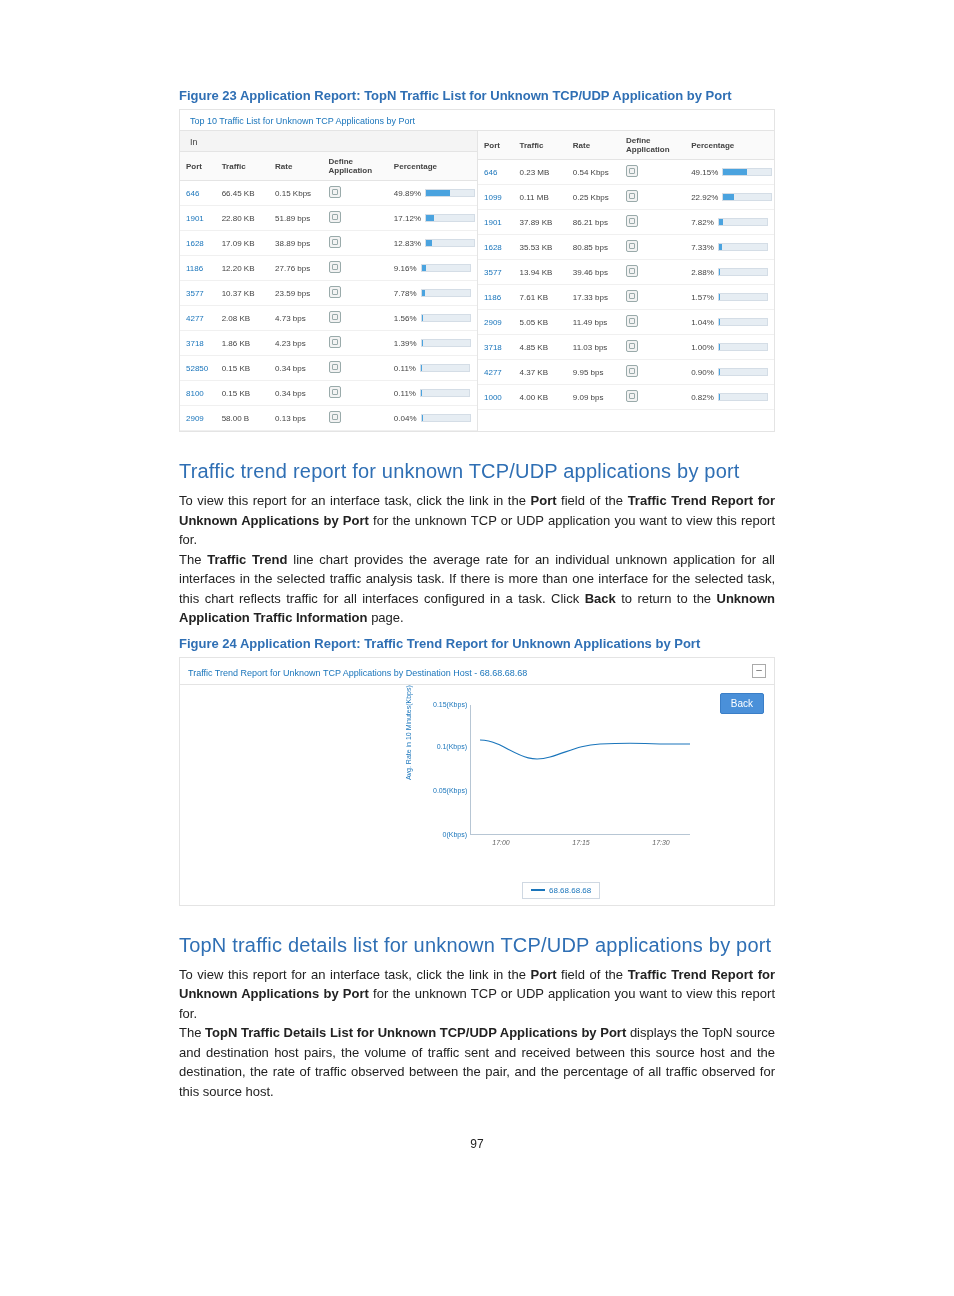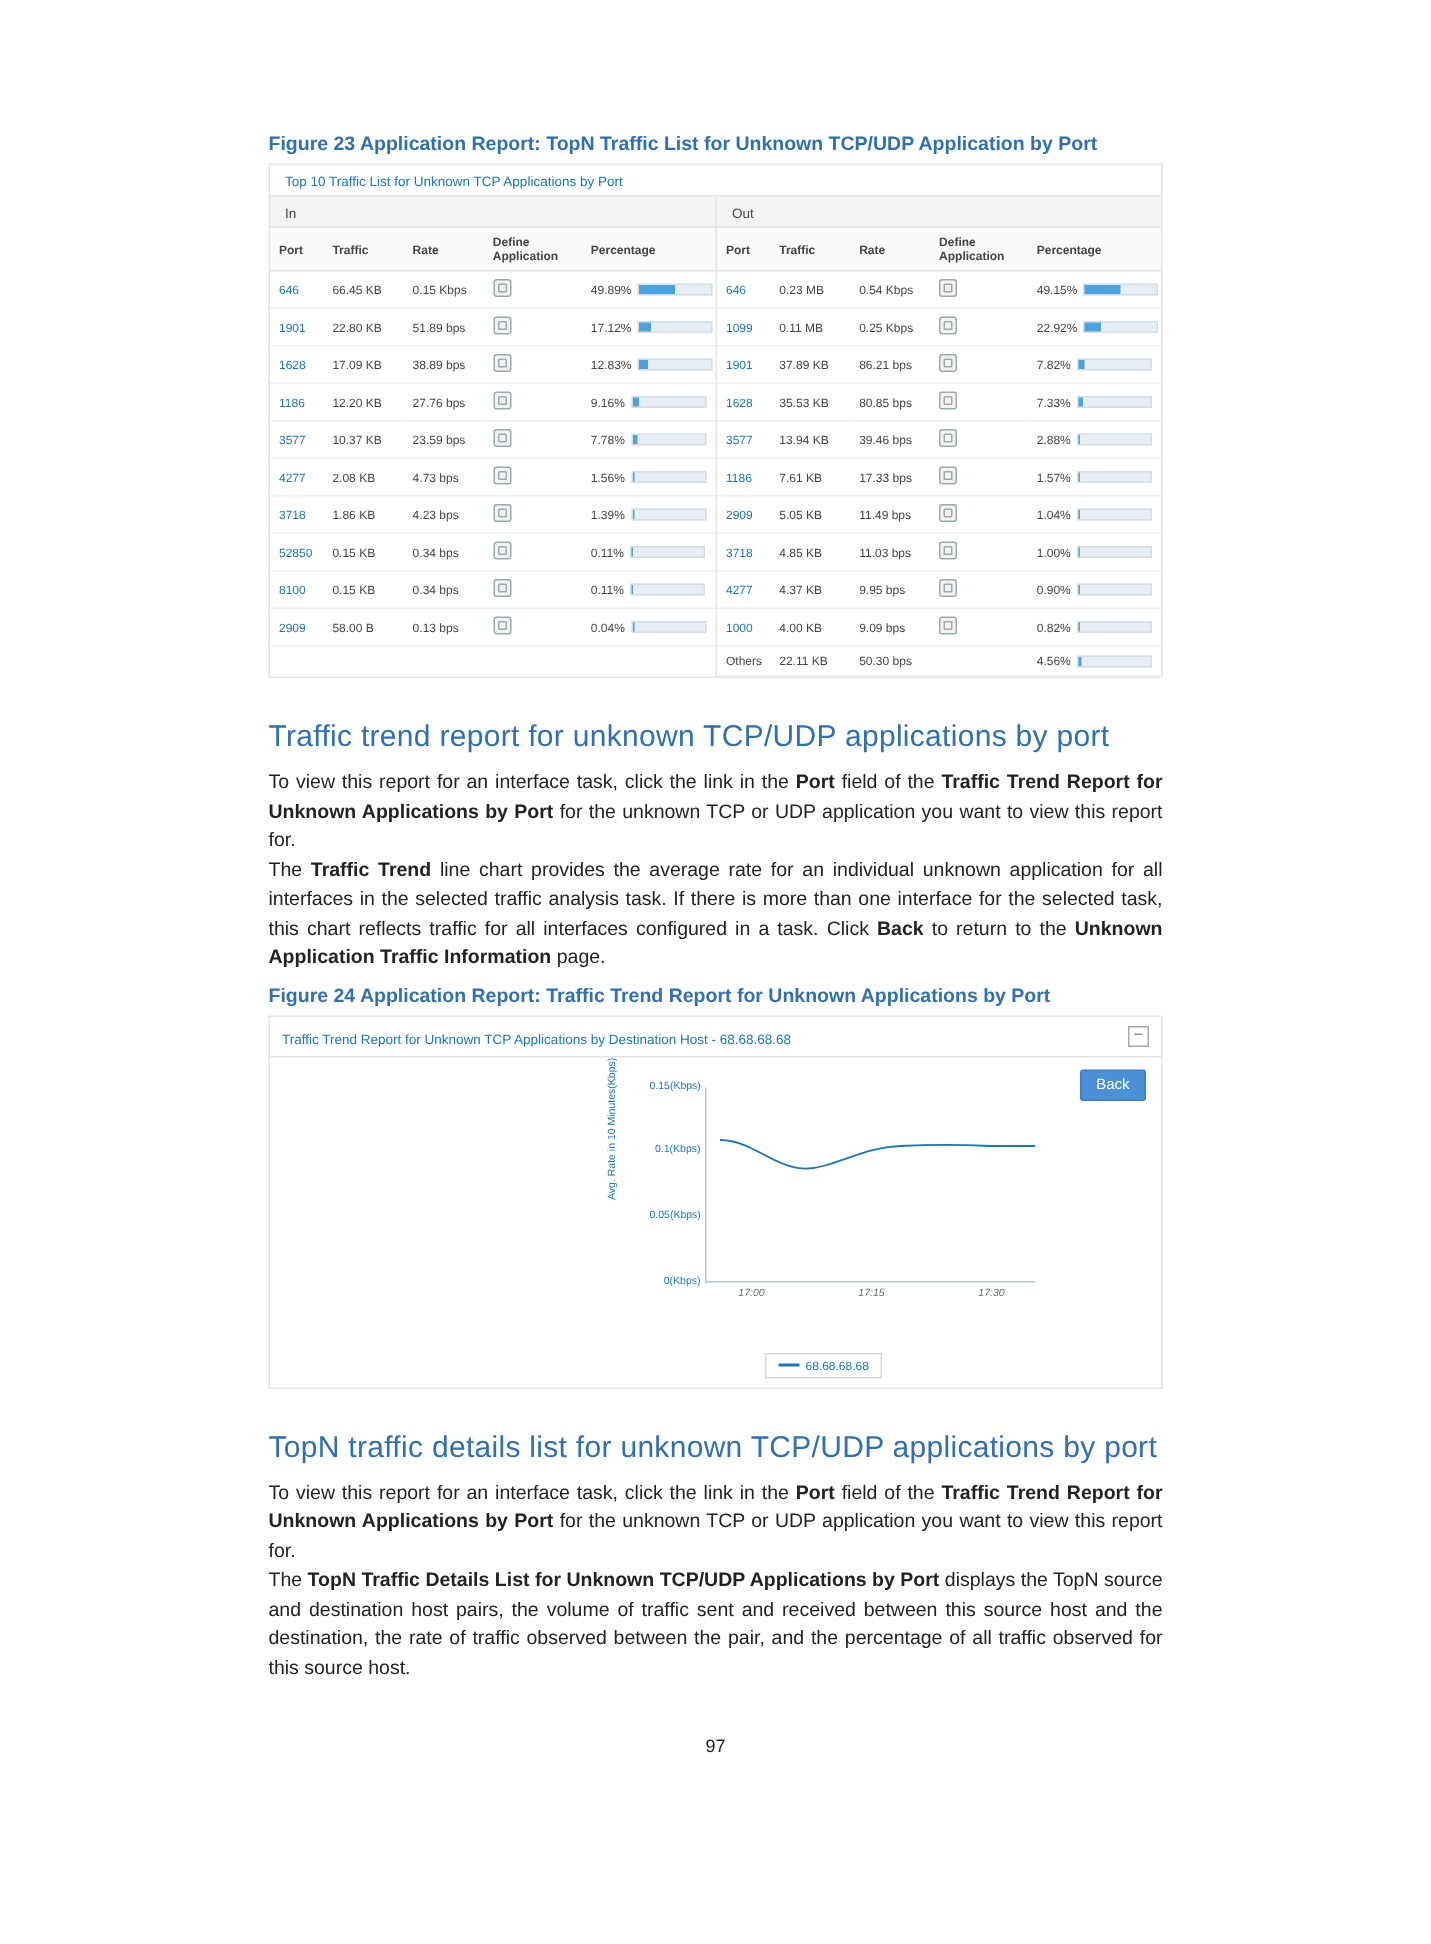--- a/index.html
+++ b/index.html
@@ -152,21 +152,21 @@
   .tick-x {
     position:absolute; bottom:-12px; font-size:7px; color:#666; font-style:italic;
     transform:translateX(-50%);
   }
   svg.line {
     position:absolute; left:40px; right:0; bottom:20px; top:0;
     width:220px; height:130px;
     overflow:visible;
   }
   .legend {
-    position:absolute; left:330px; bottom:6px;
+    position:absolute; left:342px; bottom:6px;
     border:1px solid #cfd8e2; padding:3px 8px; font-size:8px; color:#1a75bb;
     background:#fff;
   }
   .legend .swatch {
     display:inline-block; width:14px; height:2px; background:#1a75bb; vertical-align:middle; margin-right:4px;
   }
   .pgnum { text-align:center; font-size:12px; margin-top:36px; }
 </style>
 </head>
 <body>
@@ -267,21 +267,20 @@
                 <td>58.00 B</td>
                 <td>0.13 bps</td>
                 <td><span class="def-icon"></span></td>
                 <td><span>0.04%</span><span class="bar-track"><span class="bar-fill" style="width: 1%;"></span></span></td>
               </tr>
             </tbody>
         </table>
       </div>
 
       <div class="tbl-col">
-        <div class="grp-hdr">Out</div>
         <table class="tbl" id="tbl-out">
           <colgroup>
               <col style="width:12%">
               <col style="width:18%">
               <col style="width:18%">
               <col style="width:22%">
               <col style="width:30%">
             </colgroup>
           <thead>
               <tr id="hdr-out">
@@ -355,27 +354,20 @@
                 <td>9.95 bps</td>
                 <td><span class="def-icon"></span></td>
                 <td><span>0.90%</span><span class="bar-track"><span class="bar-fill" style="width: 1%;"></span></span></td>
               </tr>
               <tr>
                 <td class="link">1000</td>
                 <td>4.00 KB</td>
                 <td>9.09 bps</td>
                 <td><span class="def-icon"></span></td>
                 <td><span>0.82%</span><span class="bar-track"><span class="bar-fill" style="width: 1%;"></span></span></td>
-              </tr>
-              <tr>
-                <td>Others</td>
-                <td>22.11 KB</td>
-                <td>50.30 bps</td>
-                <td></td>
-                <td><span>4.56%</span><span class="bar-track"><span class="bar-fill" style="width: 4.56%;"></span></span></td>
               </tr>
             </tbody>
         </table>
       </div>
     </div>
   </div>
 
   <div class="section-h">Traffic trend report for unknown TCP/UDP applications by port</div>
   <p class="body">
     <span>To view this report for an interface task, click the link in the </span><b>Port</b><span> field of the </span><b>Traffic Trend Report for Unknown Applications by Port</b><span> for the unknown TCP or UDP application you want to view this report for.</span>

